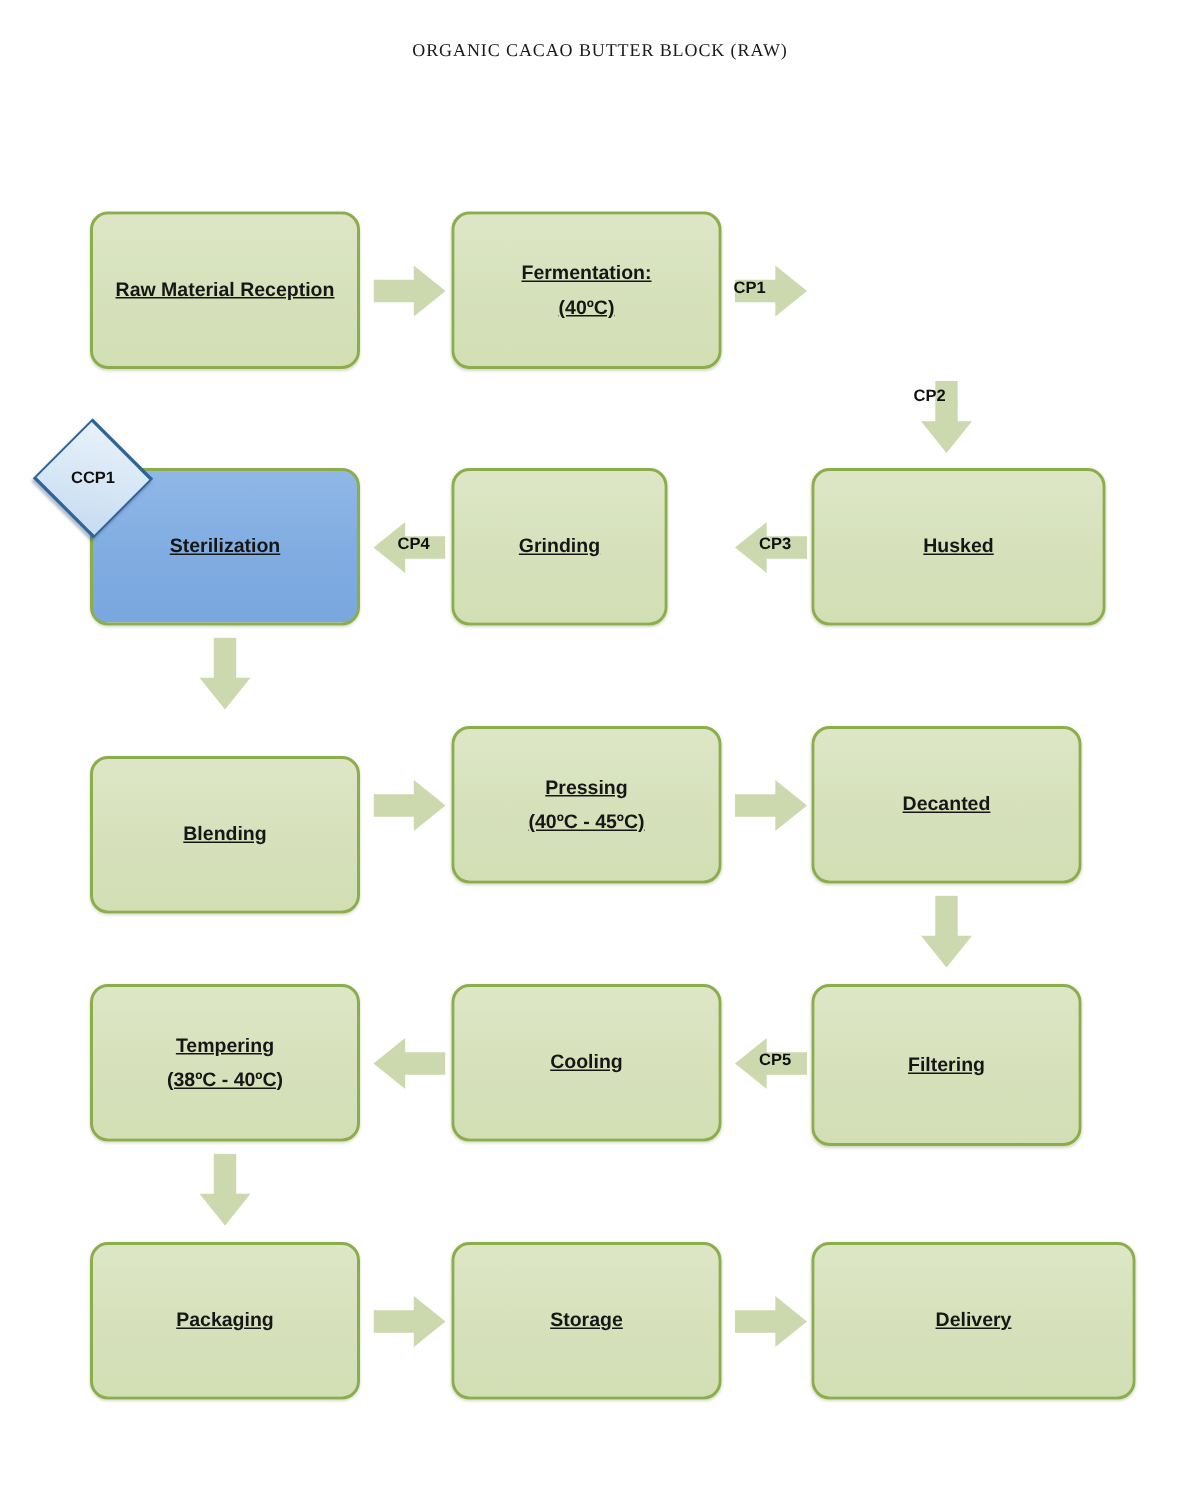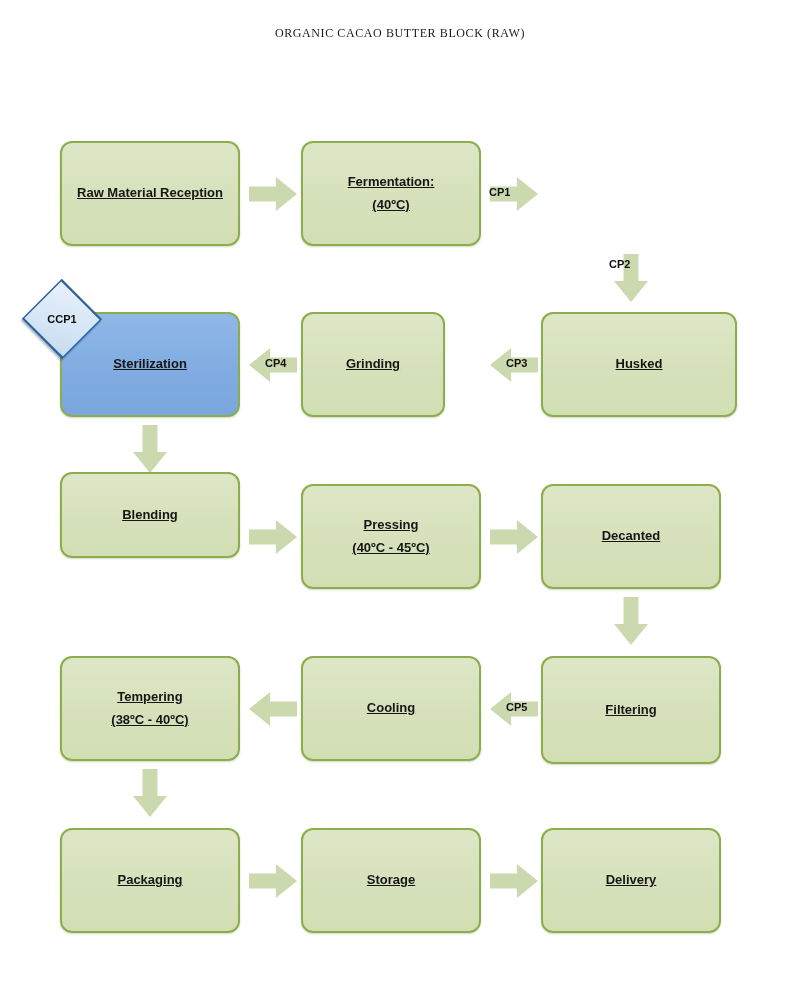--- a/index.html
+++ b/index.html
@@ -166,21 +166,21 @@
   <div class="cp-label" style="left:506px; top:357px;">CP3</div>
 
   <div class="node" style="left:541px; top:312px; width:196px; height:105px;">
     <span class="lines">
         <span>Husked</span>
       </span>
   </div>
 
   <div class="arrow down" style="left:133px; top:425px; width:34px; height:48px;"></div>
 
-  <div class="node" style="left:60px; top:472px; width:180px; height:86px;">
+  <div class="node" style="left:60px; top:504px; width:180px; height:105px;">
     <span class="lines">
         <span>Blending</span>
       </span>
   </div>
 
   <div class="arrow right" style="left:249px; top:520px; width:48px; height:34px;"></div>
 
   <div class="node" style="left:301px; top:484px; width:180px; height:105px;">
     <span class="lines">
         <span>Pressing</span>
@@ -233,19 +233,19 @@
   <div class="arrow right" style="left:249px; top:864px; width:48px; height:34px;"></div>
 
   <div class="node" style="left:301px; top:828px; width:180px; height:105px;">
     <span class="lines">
         <span>Storage</span>
       </span>
   </div>
 
   <div class="arrow right" style="left:490px; top:864px; width:48px; height:34px;"></div>
 
-  <div class="node" style="left:541px; top:828px; width:180px; height:105px;">
+  <div class="node" style="left:541px; top:828px; width:216px; height:105px;">
     <span class="lines">
         <span>Delivery</span>
       </span>
   </div>
 
 </div>
 
 </body></html>

